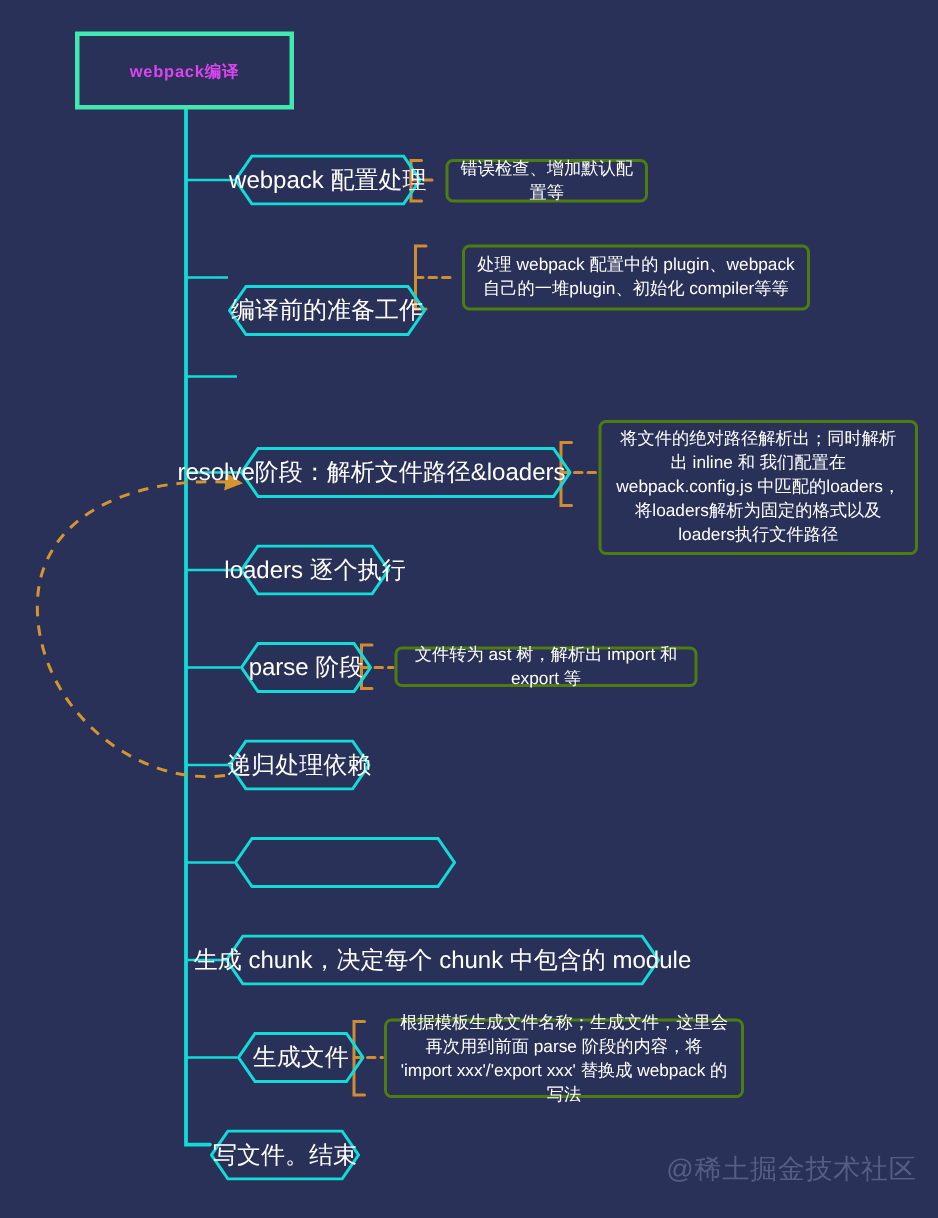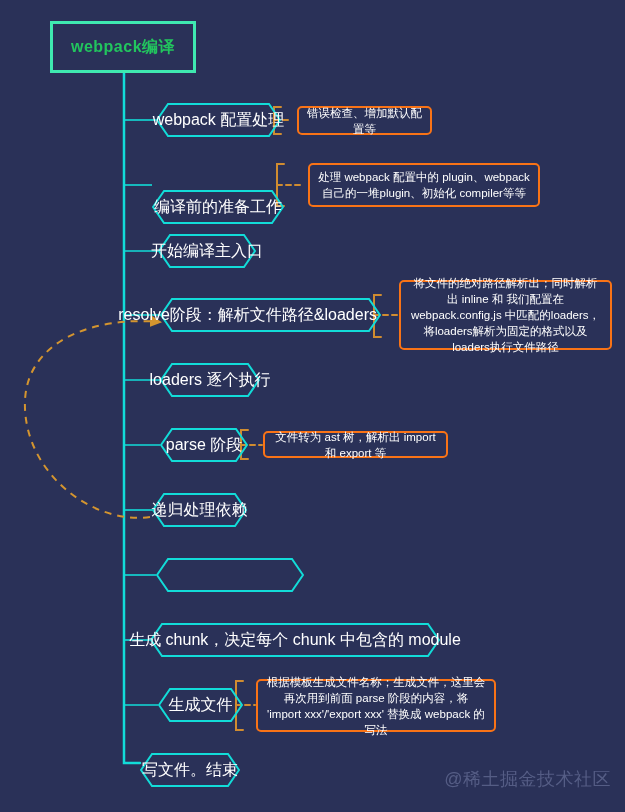--- a/index.html
+++ b/index.html
@@ -36,22 +36,22 @@
     top: 21px;
     width: 146px;
     height: 52px;
     border: 3px solid #3fe9b0;
     box-sizing: border-box;
     display: flex;
     align-items: center;
     justify-content: center;
   }
   .root-label {
-    color: #22c55e;
-    font-size: 16px;
+    color: #d946ef;
+    font-size: 11px;
     font-weight: bold;
     letter-spacing: 0.5px;
     white-space: nowrap;
   }
   
   .hex {
     position: absolute;
     height: 34px;
     box-sizing: border-box;
     display: flex;
@@ -69,21 +69,21 @@
     position: relative;
     color: #ffffff;
     font-size: 16px;
     white-space: nowrap;
     z-index: 2;
     padding: 0 4px;
   }
   
   .note {
     position: absolute;
-    border: 2px solid #f97316;
+    border: 2px solid #4d7c0f;
     border-radius: 5px;
     box-sizing: border-box;
     background: transparent;
     display: flex;
     align-items: center;
     justify-content: center;
     padding: 5px 8px;
   }
   .note-text {
     color: #ffffff;
@@ -158,26 +158,20 @@
     <span class="hex-label">webpack 配置处理</span>
   </div>
 
   <div class="hex" style="left:152px; top:168px; width:132px;margin-top:22px;">
     <svg class="hex-shape" viewBox="0 0 132 34" preserveAspectRatio="none">
       <polygon points="12,1 120,1 131,17 120,33 12,33 1,17" fill="none" stroke="#12dcd8" stroke-width="2"></polygon>
     </svg>
     <span class="hex-label">编译前的准备工作</span>
   </div>
 
-  <div class="hex" style="left:158px; top:234px; width:98px;">
-    <svg class="hex-shape" viewBox="0 0 98 34" preserveAspectRatio="none">
-      <polygon points="12,1 86,1 97,17 86,33 12,33 1,17" fill="none" stroke="#12dcd8" stroke-width="2"></polygon>
-    </svg>
-    <span class="hex-label">开始编译主入口</span>
-  </div>
 
   <div class="hex" style="left:160px; top:298px; width:221px;justify-content:flex-end;">
     <svg class="hex-shape" viewBox="0 0 221 34" preserveAspectRatio="none">
       <polygon points="12,1 209,1 220,17 209,33 12,33 1,17" fill="none" stroke="#12dcd8" stroke-width="2"></polygon>
     </svg>
     <span class="hex-label">resolve阶段：解析文件路径&amp;loaders</span>
   </div>
 
   <div class="hex" style="left:160px; top:363px; width:100px;">
     <svg class="hex-shape" viewBox="0 0 100 34" preserveAspectRatio="none">
@@ -228,25 +222,25 @@
   </div>
 
   <div class="note" style="left:297px; top:106px; width:135px; height:29px;">
     <span class="note-text">错误检查、增加默认配置等</span>
   </div>
 
   <div class="note" style="left:308px; top:163px; width:232px; height:44px;">
     <span class="note-text">处理 webpack 配置中的 plugin、webpack自己的一堆plugin、初始化 compiler等等</span>
   </div>
 
-  <div class="note" style="left:399px; top:280px; width:213px; height:70px;">
+  <div class="note" style="left:399px; top:280px; width:213px; height:90px;">
     <span class="note-text">将文件的绝对路径解析出；同时解析出 inline 和 我们配置在 webpack.config.js 中匹配的loaders，将loaders解析为固定的格式以及loaders执行文件路径</span>
   </div>
 
-  <div class="note" style="left:263px; top:431px; width:185px; height:27px;">
+  <div class="note" style="left:263px; top:431px; width:202px; height:27px;">
     <span class="note-text">文件转为 ast 树，解析出 import 和 export 等</span>
   </div>
 
   <div class="note" style="left:256px; top:679px; width:240px; height:53px;">
     <span class="note-text">根据模板生成文件名称；生成文件，这里会再次用到前面 parse 阶段的内容，将 'import xxx'/'export xxx' 替换成 webpack 的写法</span>
   </div>
 
   <div class="watermark">@稀土掘金技术社区</div>
 
 </div>

